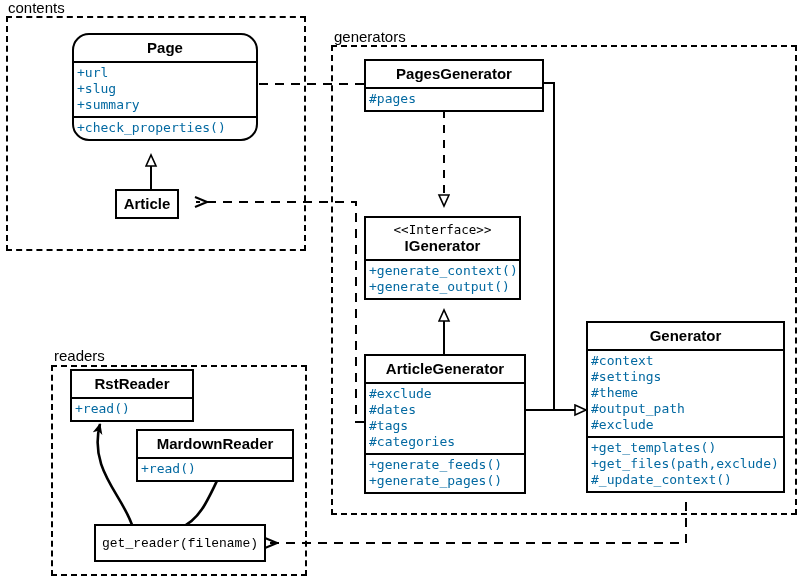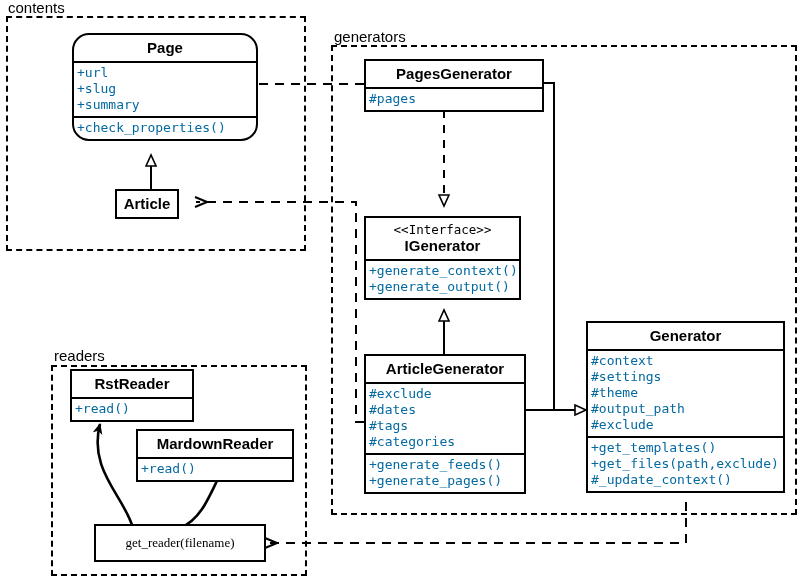--- a/index.html
+++ b/index.html
@@ -81,21 +81,21 @@
   .plainbox {
     position: absolute;
     box-sizing: border-box;
     border: 2px solid #000000;
     background: #ffffff;
     display: flex;
     align-items: center;
     justify-content: center;
   }
   .plainbox .label {
-    font-family: Liberation Serif, serif;
+    font-family: Liberation Mono, monospace;
     font-size: 13px;
     color: #000000;
     white-space: nowrap;
   }
 </style>
 </head>
 <body>
 
 <div id="canvas">
 

